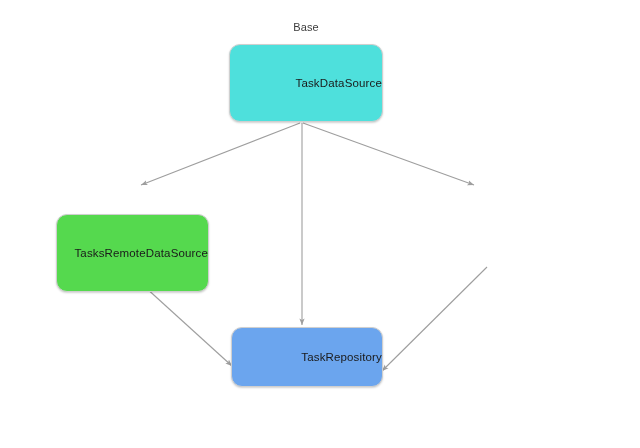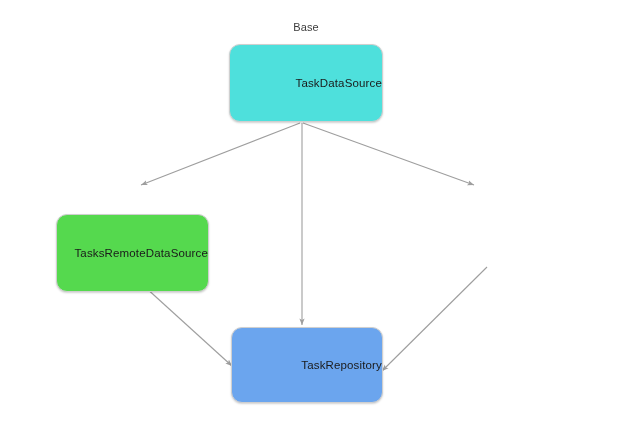--- a/index.html
+++ b/index.html
@@ -85,17 +85,17 @@
 
   <div class="node" style="left:229px; top:44px; width:154px; height:78px; background:#4EE0DC;">
     <span class="node-label">TaskDataSource</span>
   </div>
 
   <div class="node" style="left:56px; top:187px; width:153px; height:78px; background:#55D94E;margin-top:27px;">
     <span class="node-label">TasksRemoteDataSource</span>
   </div>
 
 
-  <div class="node" style="left:231px; top:327px; width:152px; height:76px; background:#6BA5EE;">
+  <div class="node" style="left:231px; top:327px; width:152px; height:60px; background:#6BA5EE;">
     <span class="node-label">TaskRepository</span>
   </div>
 
 </div>
 
 </body></html>

